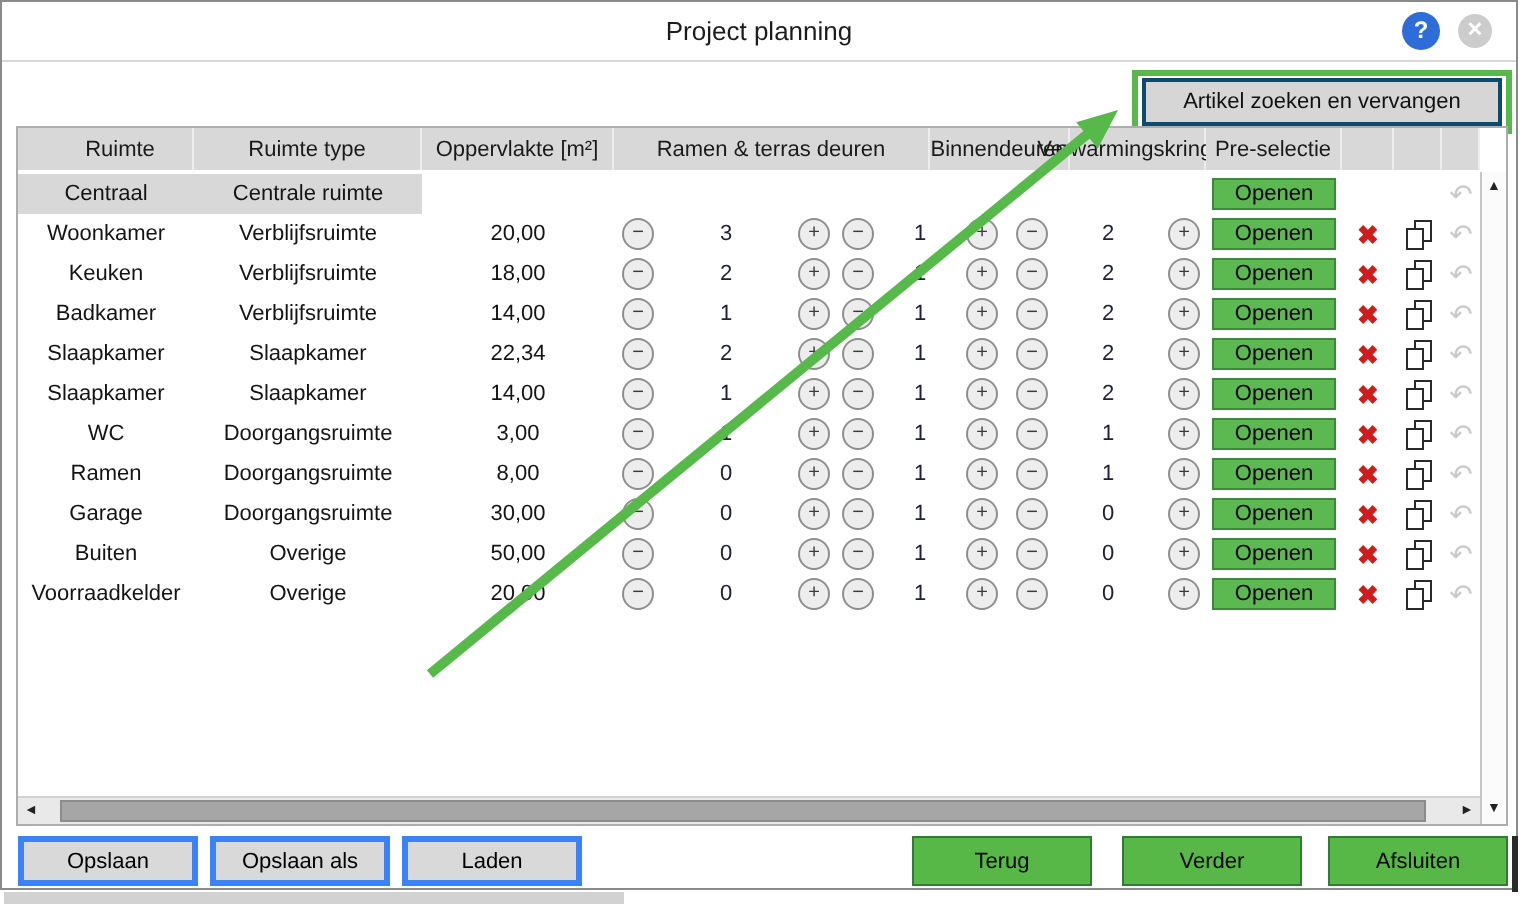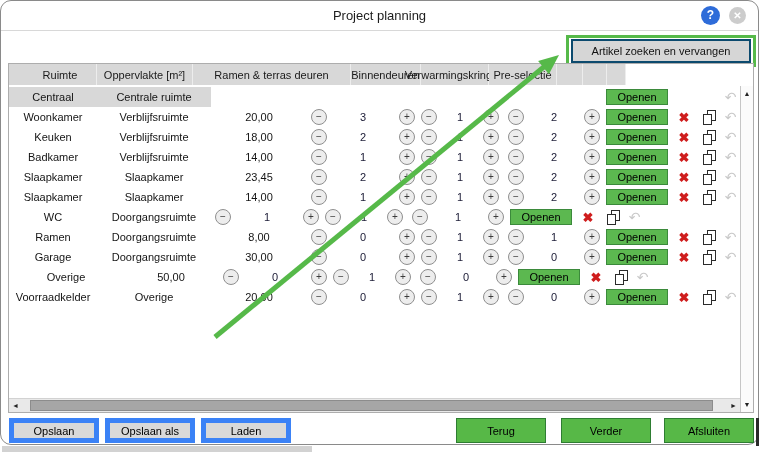--- a/index.html
+++ b/index.html
@@ -1,19 +1,19 @@
 <!DOCTYPE html>
 <html><head>
 <meta charset="utf-8">
 <style>
   * { box-sizing: border-box; margin: 0; padding: 0; }
   html,body { width:761px; height:452px; overflow:hidden; background:#fff;
               font-family:"Liberation Sans", sans-serif; }
   .window { position:absolute; left:0; top:0; width:759px; height:445px;
-            background:#fff; border:1px solid #8a8a8a; border-radius:11px; }
+            background:#fff; border:1px solid #8a8a8a; border-radius:0; }
   
   .titlebar { position:absolute; left:0; top:0; width:100%; height:30px;
               border-bottom:1px solid #d8d8d8; }
   .title { position:absolute; left:0; right:0; top:7px; text-align:center;
            font-size:13px; color:#1c1c1c; }
   .help-ic { position:absolute; right:38px; top:5px; width:19px; height:19px;
              border-radius:50%; background:#2e6cd9; color:#fff; font-weight:bold;
              font-size:12px; text-align:center; line-height:19px; }
   .close-ic { position:absolute; right:12px; top:6px; width:17px; height:17px;
               border-radius:50%; background:#ccc; color:#fff; font-weight:bold;
@@ -62,21 +62,21 @@
   .hscroll { position:absolute; left:0; bottom:0; width:731px; height:14px;
              background:#e9e9e9; border-top:1px solid #d2d2d2; display:flex; }
   .harrow { width:13px; height:13px; font-size:7px; color:#222; text-align:center;
             line-height:13px; flex:0 0 13px; }
   .htrack { position:relative; flex:1; }
   .hthumb { position:absolute; left:8px; right:14px; top:1px; bottom:1px;
             background:#a6a6a6; border:1px solid #8c8c8c; }
   
   .btn { position:absolute; top:417px; width:90px; height:25px; font-size:11px;
          color:#000; font-family:"Liberation Sans", sans-serif; }
-  .btn-gray { background:#d9d9d9; border:5px solid #3b82f6; }
+  .btn-gray { background:#d9d9d9; border:3px solid #3b82f6; }
   .btn-green { background:#57b847; border:1px solid #2e7d32; }
   
   .overlay { position:absolute; left:0; top:0; width:761px; height:452px;
              pointer-events:none; z-index:50; }
   .edge-strip { position:absolute; left:2px; top:446px; width:310px; height:6px;
                 background:#d2d2d2; }
   .edge-sliver { position:absolute; left:756px; top:418px; width:3px; height:28px;
                  background:#2a2a2a; }
 </style>
 </head>
@@ -88,20 +88,21 @@
     <div class="help-ic">?</div>
     <div class="close-ic">✕</div>
   </div>
 
   <div class="hl-frame"></div>
   <button class="artikel-btn">Artikel zoeken en vervangen</button>
 
   <div class="tablewrap">
     <div class="thead">
         <div class="th" style="width: 88px; padding-left: 15px;">Ruimte</div>
+        <div class="th" style="width: 114px;">Ruimte type</div>
         <div class="th" style="width: 96px;">Oppervlakte [m²]</div>
         <div class="th" style="width: 158px;">Ramen &amp; terras deuren</div>
         <div class="th" style="width: 70px;">Binnendeuren</div>
         <div class="th" style="width: 68px;">Verwarmingskringen</div>
         <div class="th" style="width: 68px;">Pre-selectie</div>
         <div class="th" style="width: 26px;"></div>
         <div class="th" style="width: 24px;"></div>
         <div class="th" style="width: 19px;"></div>
       </div>
     <div class="tbody">
@@ -214,21 +215,21 @@
               <span class="pg front"></span>
             </span>
           </div>
           <div class="tc" style="width: 19px;">
             <span class="undo">↶</span>
           </div>
         </div>
         <div class="trow">
           <div class="tc c1" style="width: 88px;">Slaapkamer</div>
           <div class="tc c2" style="width: 114px;">Slaapkamer</div>
-          <div class="tc c3" style="width: 96px;">23,45</div>
+          <div class="tc c3" style="width: 96px;">22,34</div>
           <div class="steppers" style="width: 296px;">
             <div class="stepper">−</div>
             <div class="stepval" style="width: 72px;">2</div>
             <div class="stepper">+</div>
             <div class="gap" style="width: 6px;"></div>
             <div class="stepper">−</div>
             <div class="stepval" style="width: 46px;">1</div>
             <div class="stepper">+</div>
             <div class="gap" style="width: 9px;"></div>
             <div class="stepper">−</div>
@@ -280,20 +281,21 @@
               <span class="pg front"></span>
             </span>
           </div>
           <div class="tc" style="width: 19px;">
             <span class="undo">↶</span>
           </div>
         </div>
         <div class="trow">
           <div class="tc c1" style="width: 88px;">WC</div>
           <div class="tc c2" style="width: 114px;">Doorgangsruimte</div>
+          <div class="tc c3" style="width: 96px;">3,00</div>
           <div class="steppers" style="width: 296px;">
             <div class="stepper">−</div>
             <div class="stepval" style="width: 72px;">1</div>
             <div class="stepper">+</div>
             <div class="gap" style="width: 6px;"></div>
             <div class="stepper">−</div>
             <div class="stepval" style="width: 46px;">1</div>
             <div class="stepper">+</div>
             <div class="gap" style="width: 9px;"></div>
             <div class="stepper">−</div>
@@ -376,20 +378,21 @@
             <span class="copy-icon">
               <span class="pg back"></span>
               <span class="pg front"></span>
             </span>
           </div>
           <div class="tc" style="width: 19px;">
             <span class="undo">↶</span>
           </div>
         </div>
         <div class="trow">
+          <div class="tc c1" style="width: 88px;">Buiten</div>
           <div class="tc c2" style="width: 114px;">Overige</div>
           <div class="tc c3" style="width: 96px; text-align: center;">50,00</div>
           <div class="steppers" style="width: 296px;">
             <div class="stepper">−</div>
             <div class="stepval" style="width: 72px;">0</div>
             <div class="stepper">+</div>
             <div class="gap" style="width: 6px;"></div>
             <div class="stepper">−</div>
             <div class="stepval" style="width: 46px;">1</div>
             <div class="stepper">+</div>

